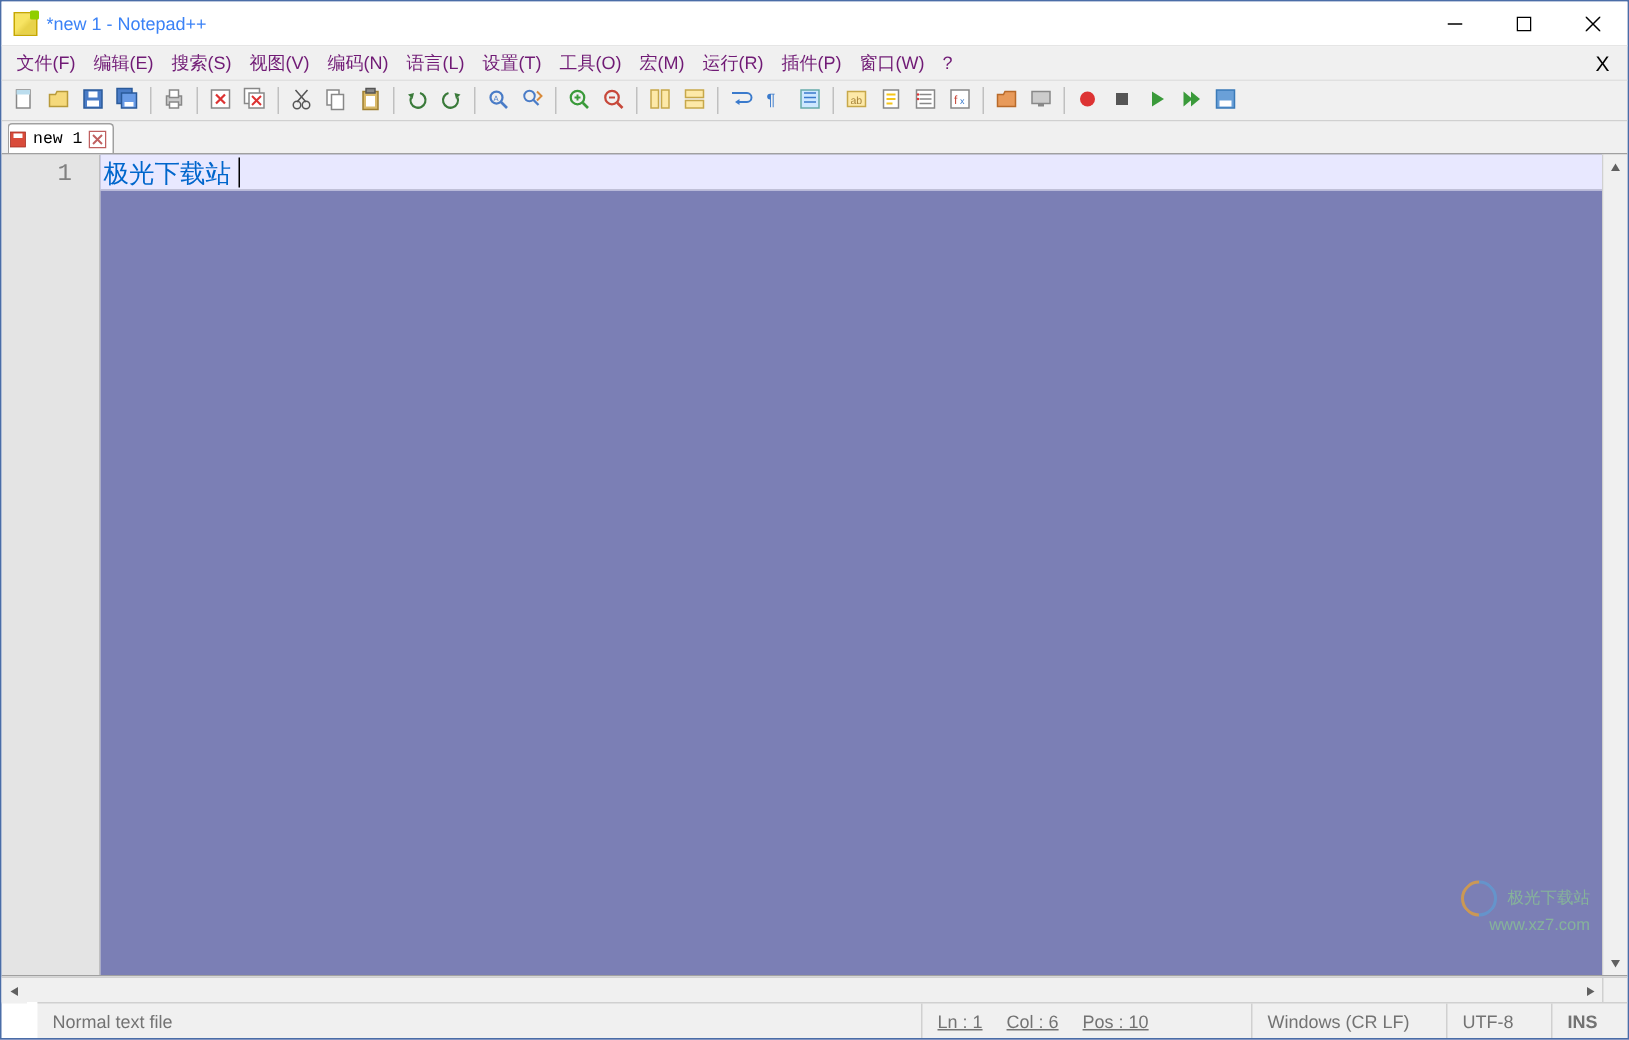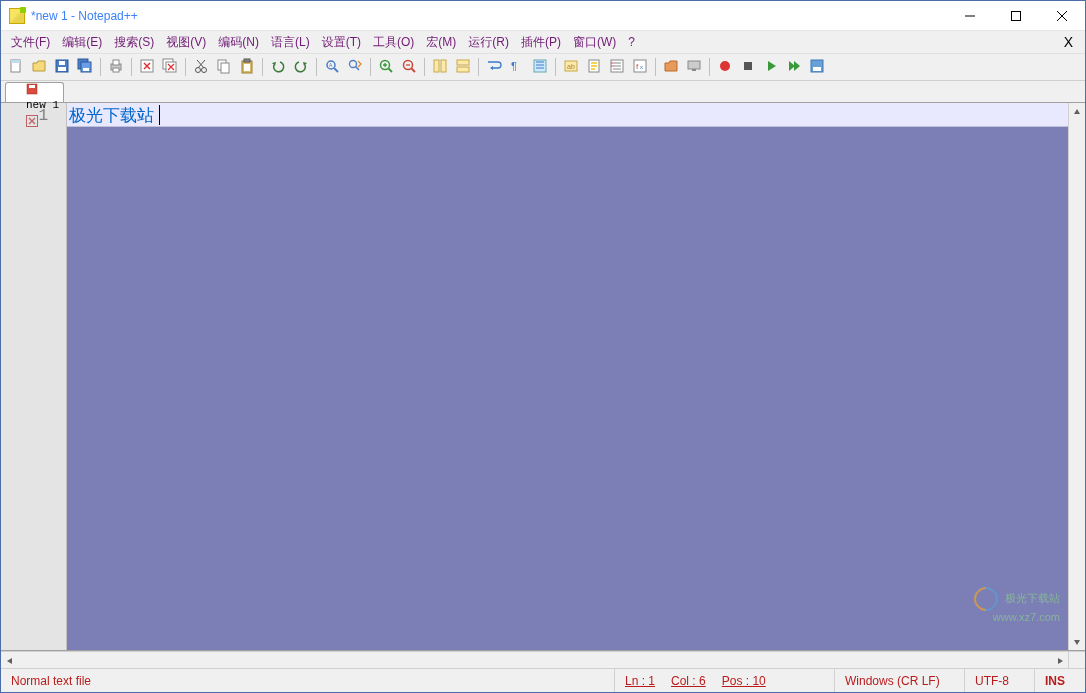--- a/index.html
+++ b/index.html
@@ -87,32 +87,31 @@
 
 .tabbar {
   height: 22px;
   background: #f0f0f0;
   display: flex;
   align-items: flex-end;
   padding-left: 4px;
   border-bottom: 1px solid #a0a0a0;
 }
 .tab {
-  display: flex; 
+  display: flex; align-items: center;
   height: 20px;
   background: #fff;
   border: 1px solid #a0a0a0;
   border-bottom: none;
   border-radius: 3px 3px 0 0;
-  padding: 0 4px 0 20px;
+  padding: 0 4px 0 0;
   gap: 4px;
   font-size: 11px;
   font-family: "Courier New", monospace;
   position: relative;
-  flex-direction: column;
 }
 .tab .save-dot {
   width: 12px; height: 12px;
 }
 .tab .tab-close {
   width: 12px; height: 12px;
   display: flex; align-items: center; justify-content: center;
 }
 
 
@@ -198,21 +197,22 @@
 }
 
 
 .statusbar {
   height: 24px;
   background: #f0f0f0;
   border-top: 1px solid #d0d0d0;
   display: flex;
   align-items: center;
   font-size: 12px;
-  color: #b91c1c;
+  color: #737373;
+  margin-left: 24px;
 }
 .status-cell {
   padding: 0 10px;
   border-right: 1px solid #d0d0d0;
   height: 100%;
   display: flex;
   align-items: center;
 }
 .status-cell.wide { flex: 1; }
 .status-cell.mid { width: 260px; gap: 16px; }

